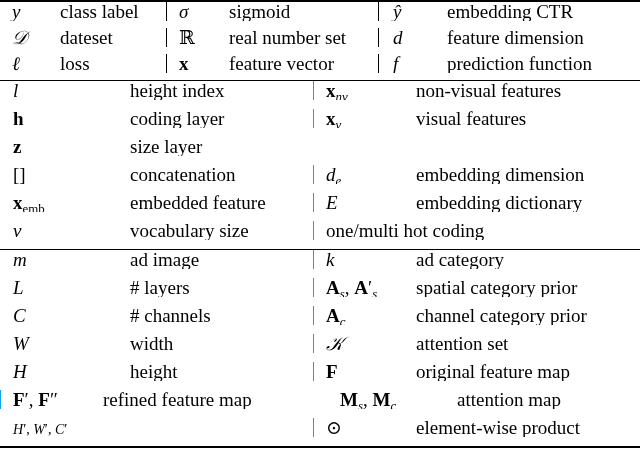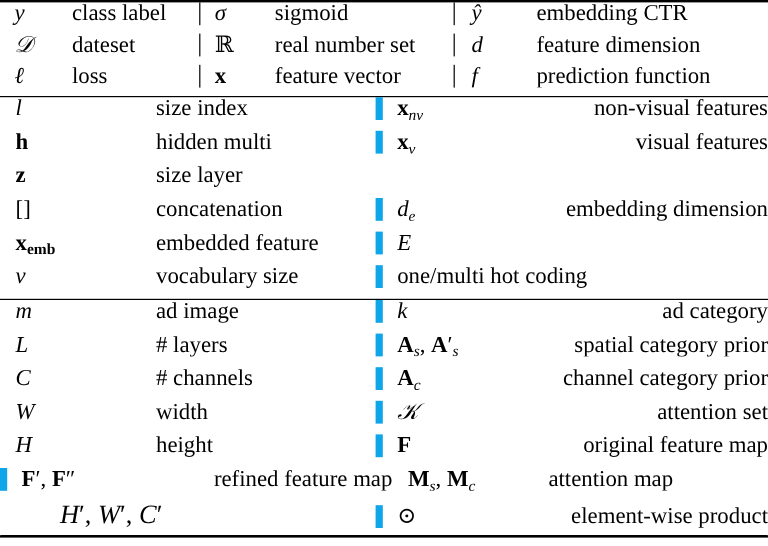--- a/index.html
+++ b/index.html
@@ -66,38 +66,38 @@
   .sec1 .cell.c1 { width: 166px; padding-left: 12px; }
   .sec1 .cell.c2 { width: 212px; padding-left: 12px; border-left: 1px solid #000; }
   .sec1 .cell.c3 { width: 262px; padding-left: 14px; border-left: 1px solid #000; }
   .sec1 .cell.c1 .sym { width: 48px; }
   .sec1 .cell.c2 .sym { width: 50px; }
   .sec1 .cell.c3 .sym { width: 54px; }
 
   
   .sec2 .row, .sec3 .row { height: 28px; }
   .sec2 .cell.l, .sec3 .cell.l { width: 313px; padding-left: 13px; }
-  .sec2 .cell.r, .sec3 .cell.r { width: 327px; padding-left: 12px; border-left: 6px solid #0ea5e9; justify-content: space-between; }
+  .sec2 .cell.r, .sec3 .cell.r { width: 327px; padding-left: 12px; border-left: 1px solid #0ea5e9; }
   .sec2 .cell.l .sym, .sec3 .cell.l .sym { width: 117px; }
   .sec2 .cell.r .sym, .sec3 .cell.r .sym { width: 90px; }
 
   
   .mi { font-style: italic; }
   .mb { font-weight: bold; font-style: normal; }
   .up { font-style: normal; }
   .cal { font-family: "DejaVu Serif", serif; font-style: italic; }
   sub {
     font-size: 0.68em;
     vertical-align: baseline;
     position: relative;
     top: 0.28em;
     line-height: 0;
   }
   sub.it { font-style: italic; font-weight: normal; }
-  sub.rm { font-style: normal; font-weight: bold; }
+  sub.rm { font-style: normal; font-weight: normal; }
   .prime { font-style: normal; }
 </style>
 </head>
 <body>
 
 <div id="notation-table">
 
   <div class="section sec1 rule-thick">
 
     <div class="row">
@@ -144,32 +144,32 @@
         <span class="desc">prediction function</span>
       </div>
     </div>
   </div>
 
   <div class="section sec2 rule-double">
 
     <div class="row">
       <div class="cell l">
         <span class="sym"><span class="mi">l</span></span>
-        <span class="desc">size index</span>
+        <span class="desc">height index</span>
       </div>
       <div class="cell r">
         <span class="sym"><span class="mb">x</span><sub class="it">nv</sub></span>
         <span class="desc">non-visual features</span>
       </div>
     </div>
 
     <div class="row">
       <div class="cell l">
         <span class="sym"><span class="mb">h</span></span>
-        <span class="desc">hidden multi</span>
+        <span class="desc">coding layer</span>
       </div>
       <div class="cell r">
         <span class="sym"><span class="mb">x</span><sub class="it">v</sub></span>
         <span class="desc">visual features</span>
       </div>
     </div>
 
     <div class="row">
       <div class="cell l">
         <span class="sym"><span class="mb">z</span></span>
@@ -188,20 +188,21 @@
       </div>
     </div>
 
     <div class="row">
       <div class="cell l">
         <span class="sym"><span class="mb">x</span><sub class="rm">emb</sub></span>
         <span class="desc">embedded feature</span>
       </div>
       <div class="cell r">
         <span class="sym"><span class="mi">E</span></span>
+        <span class="desc">embedding dictionary</span>
       </div>
     </div>
 
     <div class="row">
       <div class="cell l">
         <span class="sym"><span class="mi">v</span></span>
         <span class="desc">vocabulary size</span>
       </div>
       <div class="cell r">
         <span class="desc">one/multi hot coding</span>
@@ -272,21 +273,21 @@
         <span class="desc">refined feature map</span>
       </div>
       <div class="cell l">
         <span class="sym"><span class="mb">M</span><sub class="it">s</sub>, <span class="mb">M</span><sub class="it">c</sub></span>
         <span class="desc">attention map</span>
       </div>
     </div>
 
     <div class="row">
       <div class="cell l">
-        <span class="sym" style="font-size:22px;margin-left:37px;"><span class="mi">H</span><span class="prime">′</span>, <span class="mi">W</span><span class="prime">′</span>, <span class="mi">C</span><span class="prime">′</span></span>
+        <span class="sym" style="font-size:14px;"><span class="mi">H</span><span class="prime">′</span>, <span class="mi">W</span><span class="prime">′</span>, <span class="mi">C</span><span class="prime">′</span></span>
       </div>
       <div class="cell r">
         <span class="sym"><span class="up">⊙</span></span>
         <span class="desc">element-wise product</span>
       </div>
     </div>
   </div>
 
   <div class="rule-thick"></div>
 </div>

